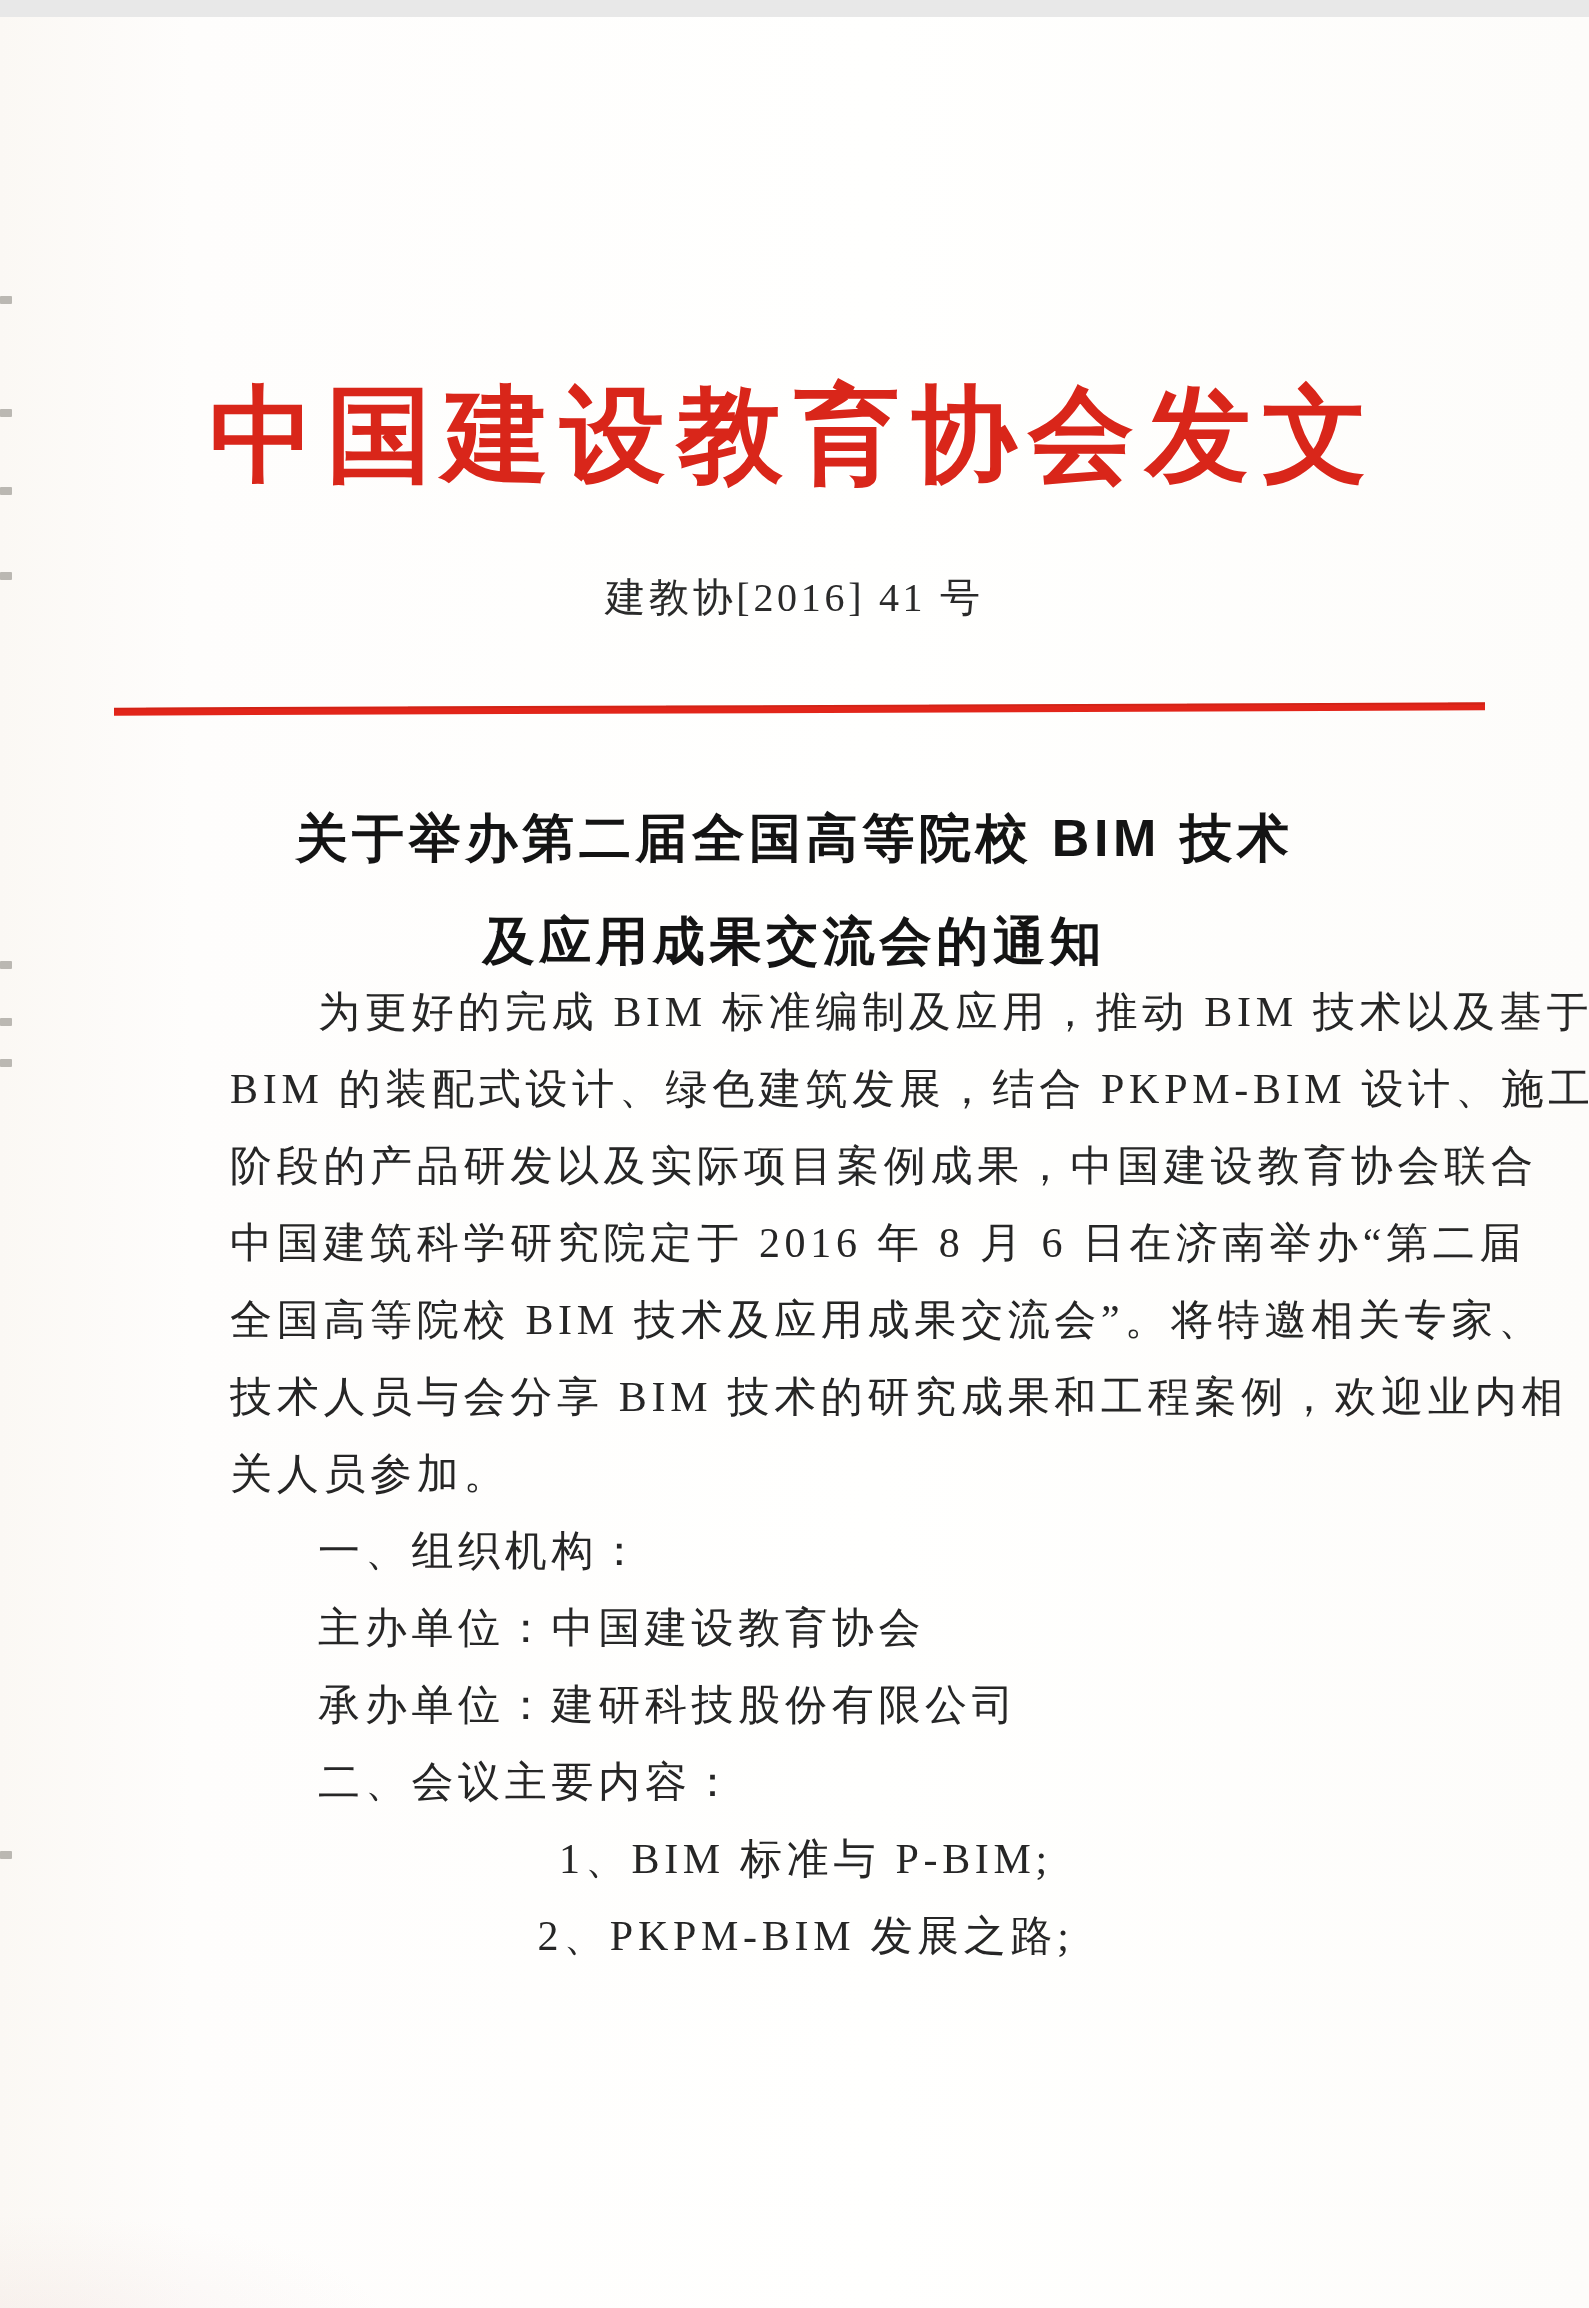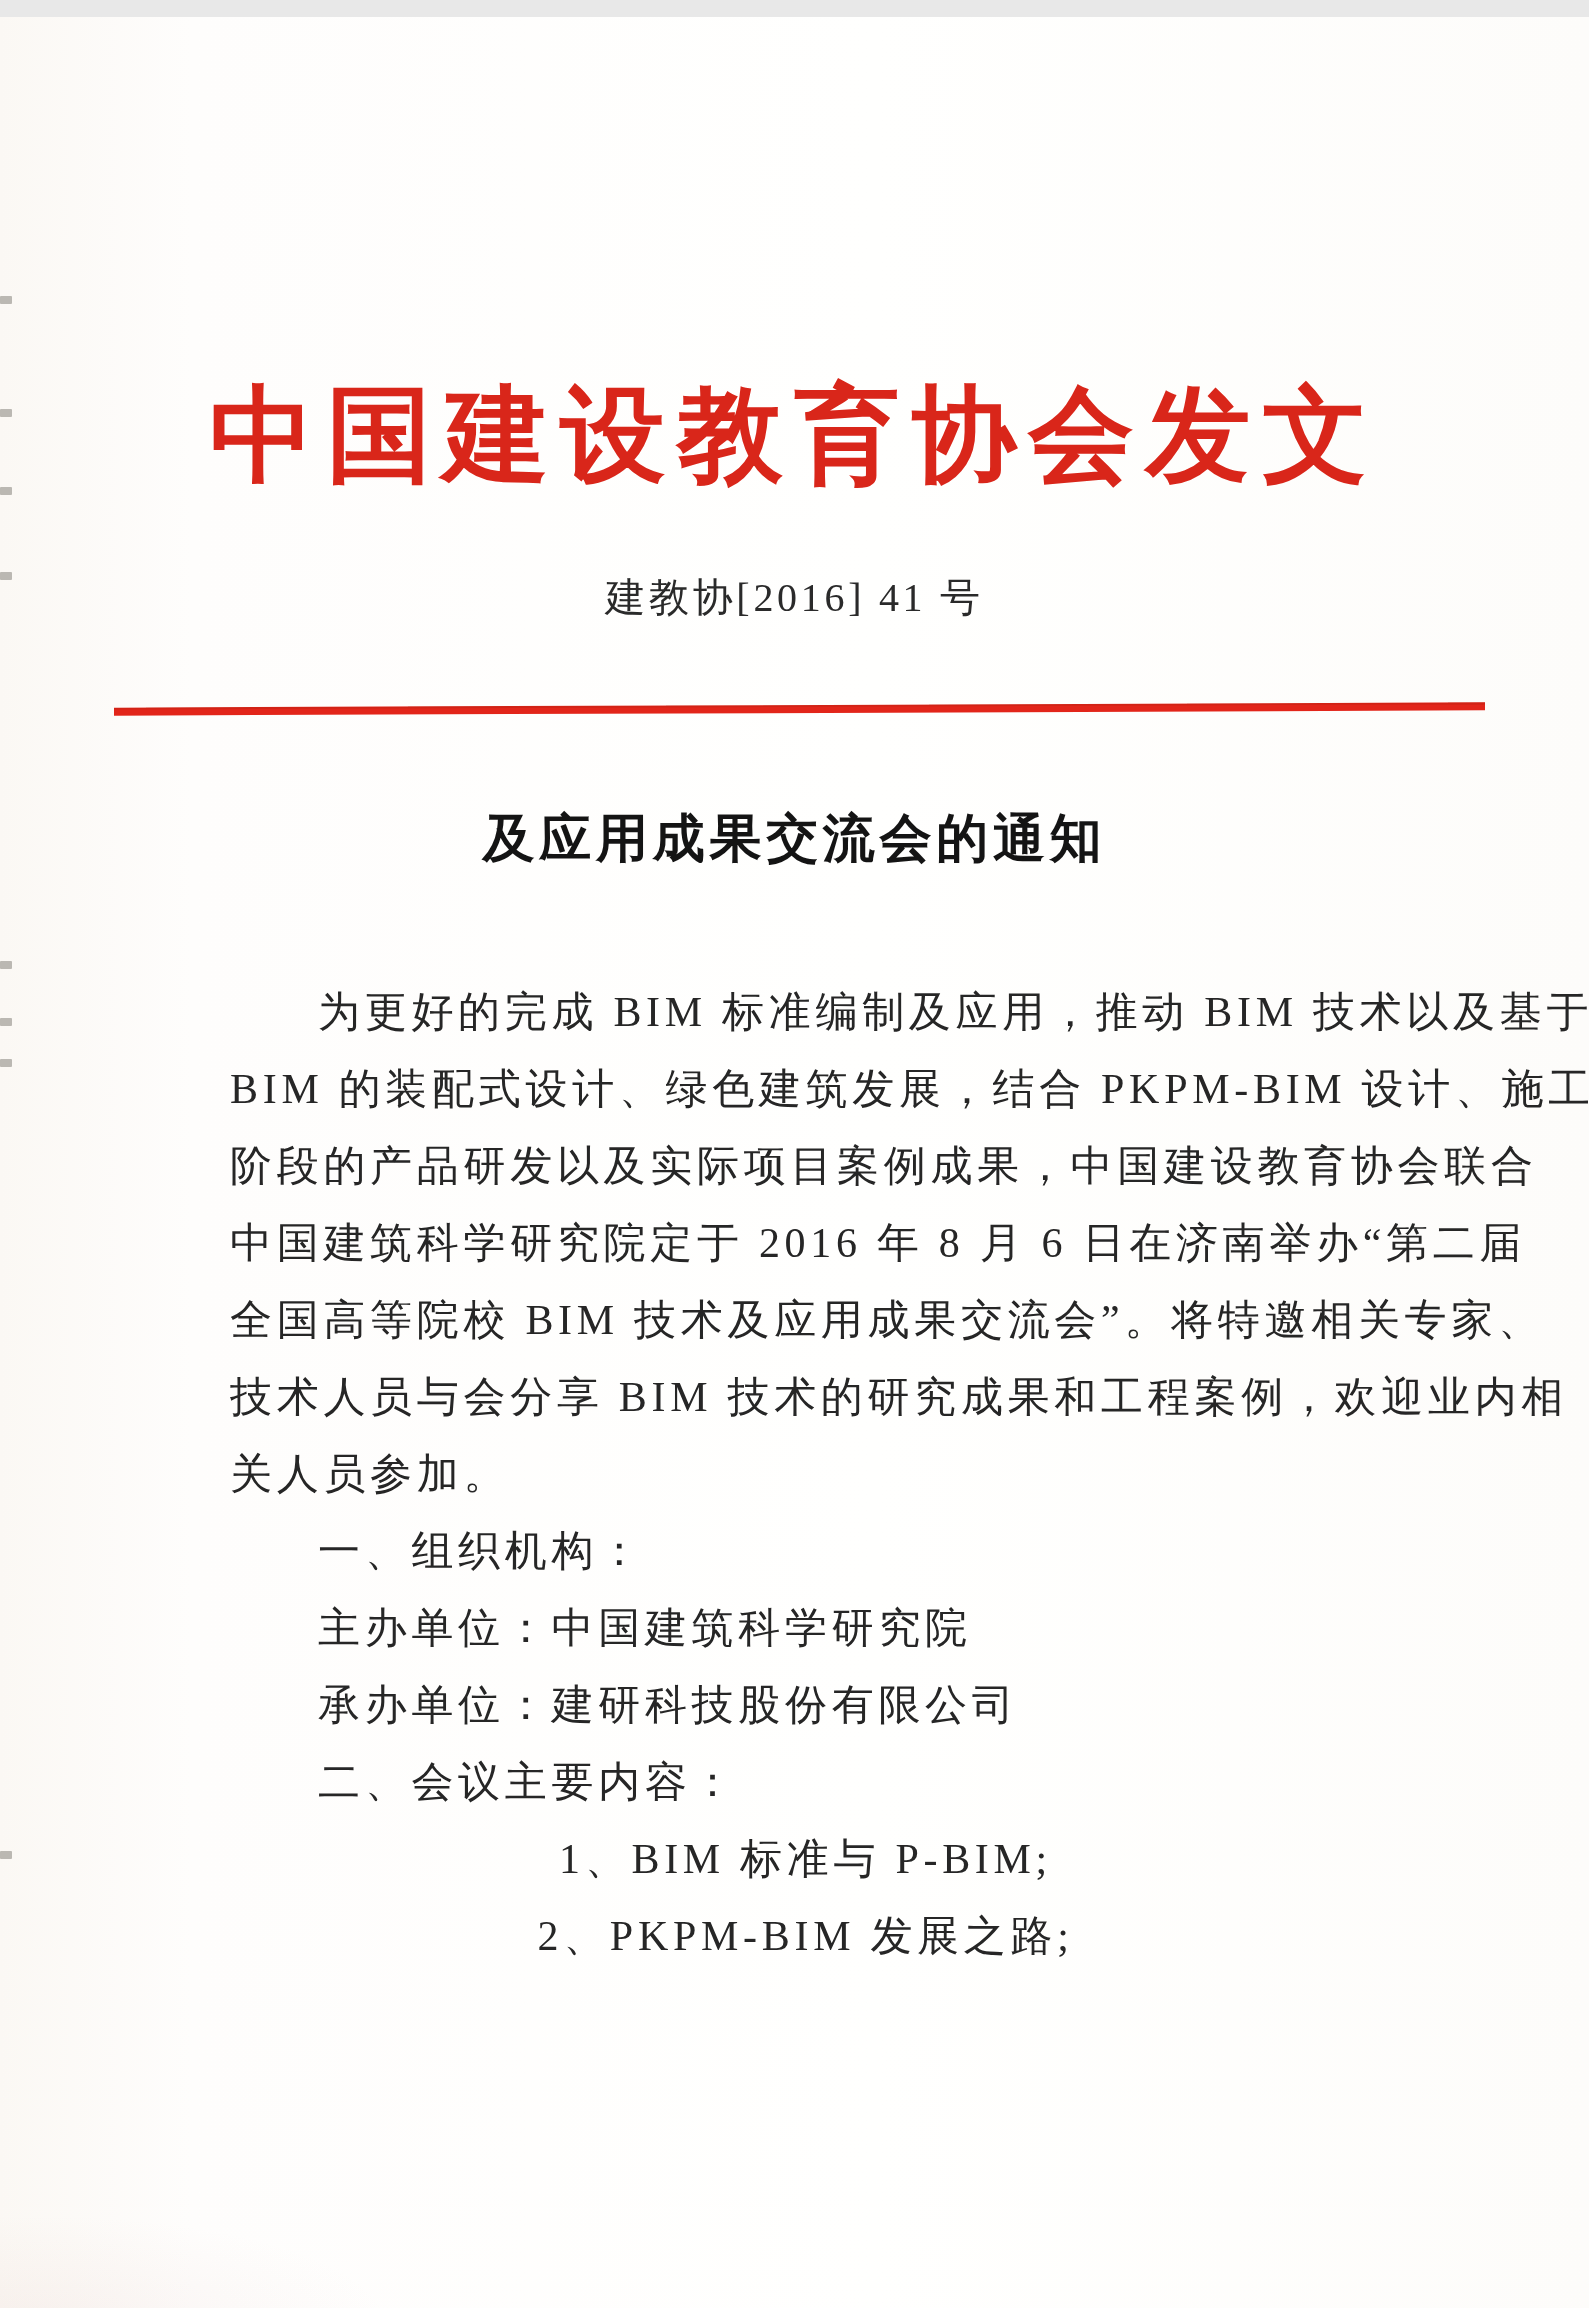--- a/index.html
+++ b/index.html
@@ -78,33 +78,34 @@
   <div class="scan-mark" style="top:1834px;"></div>
   <div class="scan-shadow-bottom"></div>
 
   <div class="header-title">中国建设教育协会发文</div>
 
   <div class="doc-number">建教协[2016] 41 号</div>
 
   <div class="red-rule"></div>
 
   <div class="doc-title">
+    <div>关于举办第二届全国高等院校 BIM 技术</div>
     <div>及应用成果交流会的通知</div>
   </div>
 
   <div class="body-text">
     <div class="line ind-para">为更好的完成 BIM 标准编制及应用，推动 BIM 技术以及基于</div>
     <div class="line ind-none">BIM 的装配式设计、绿色建筑发展，结合 PKPM-BIM 设计、施工</div>
     <div class="line ind-none">阶段的产品研发以及实际项目案例成果，中国建设教育协会联合</div>
     <div class="line ind-none">中国建筑科学研究院定于 2016 年 8 月 6 日在济南举办“第二届</div>
     <div class="line ind-none">全国高等院校 BIM 技术及应用成果交流会”。将特邀相关专家、</div>
     <div class="line ind-none">技术人员与会分享 BIM 技术的研究成果和工程案例，欢迎业内相</div>
     <div class="line ind-none">关人员参加。</div>
     <div class="line ind-para">一、组织机构：</div>
-    <div class="line ind-para">主办单位：中国建筑科学研究院</div>
+    <div class="line ind-para">主办单位：中国建设教育协会</div>
     <div class="line ind-para">承办单位：建研科技股份有限公司</div>
     <div class="line ind-para">二、会议主要内容：</div>
     <div class="line ind-num">1、BIM 标准与 P-BIM;</div>
     <div class="line ind-num">2、PKPM-BIM 发展之路;</div>
   </div>
 
 </div>
 
 
 </body></html>

